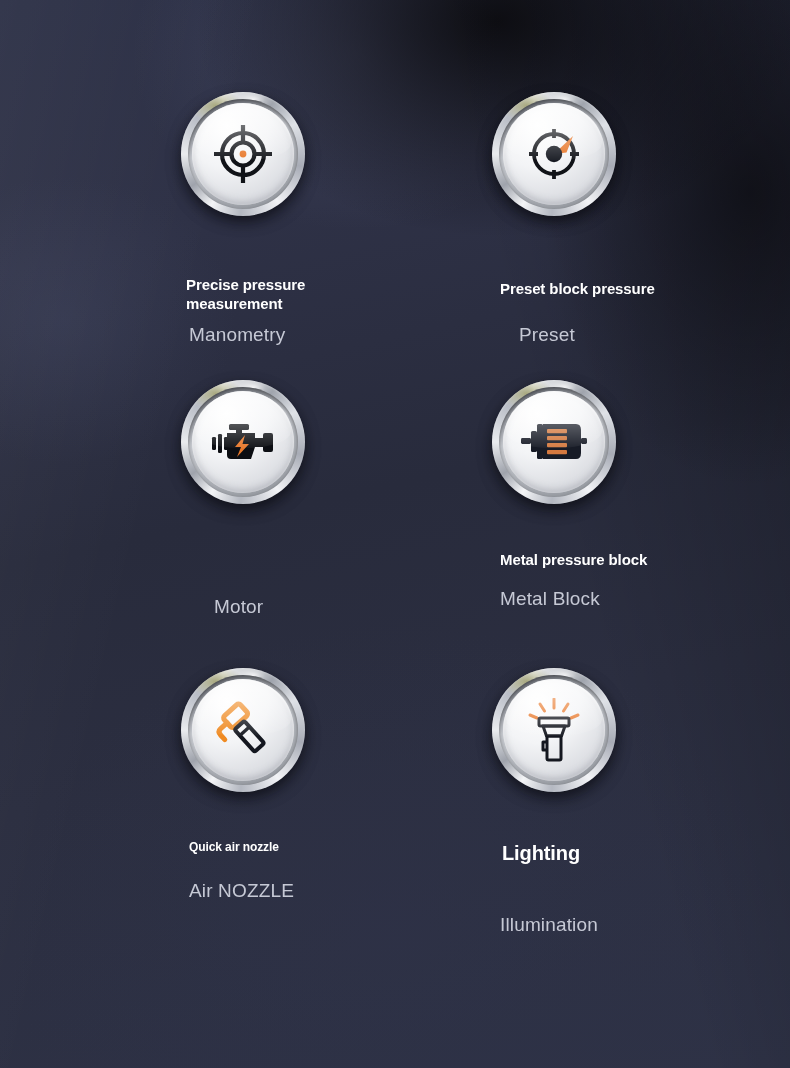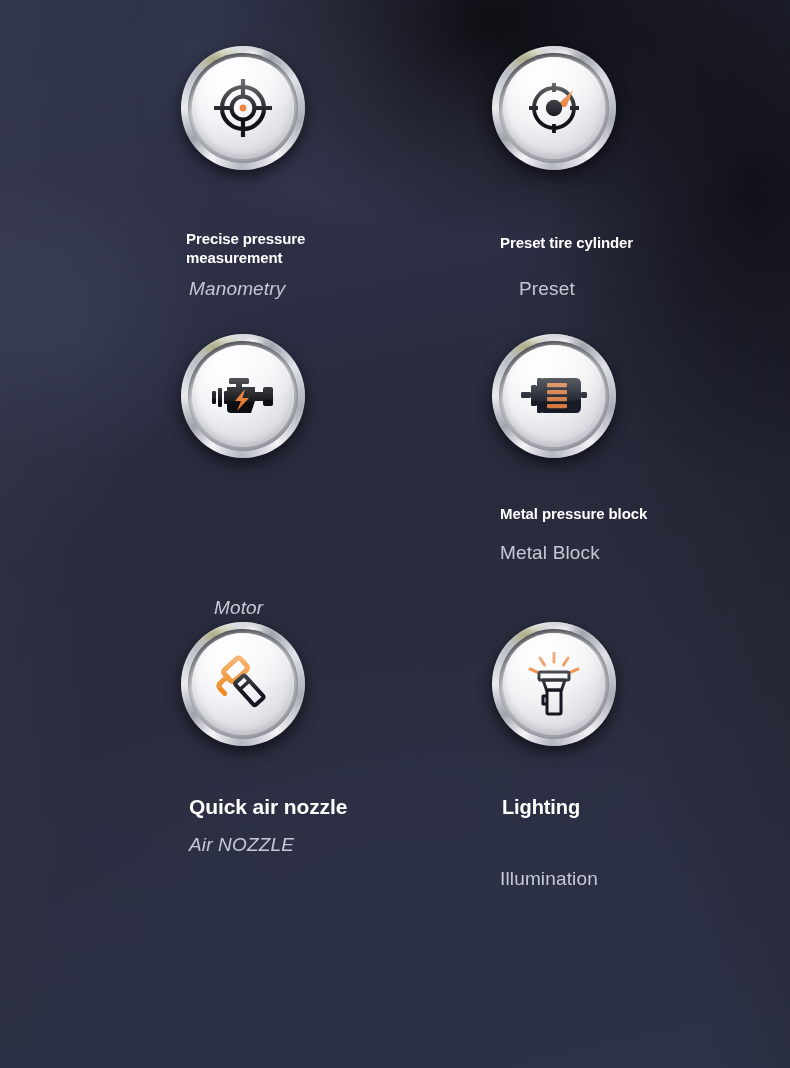--- a/index.html
+++ b/index.html
@@ -39,21 +39,21 @@
 
   
   .feature-grid {
     position: absolute;
     left: 0; top: 0;
     width: 790px;
     height: 934px;
     display: grid;
     grid-template-columns: 395px 395px;
     grid-template-rows: 288px 288px 288px;
-    padding-top: 46px;
+    padding-top: 92px;
   }
 
   .feature-cell {
     position: relative;
   }
 
   
   .badge-wrap {
     position: absolute;
     top: 0;
@@ -154,30 +154,30 @@
     position: absolute;
     font-size: 19px;
     font-weight: 400;
     color: #c6c9d5;
     letter-spacing: 0.15px;
     line-height: 1.2;
   }
 
   
   .col-left  .feature-title { left: 186px; top: 183px; }
-  .col-left  .feature-sub   { left: 189px; top: 232px; font-style: italic; }
+  .col-left  .feature-sub   { left: 189px; top: 232px; }
   .col-right .feature-title { left: 105px; top: 187px; }
   .col-right .feature-sub   { left: 124px; top: 232px; }
 
   .r2.col-left  .feature-title { left: 188px; top: 172px; }
-  .r2.col-left  .feature-sub   { left: 214px; top: 216px; margin-top: 47px; }
+  .r2.col-left  .feature-sub   { left: 214px; top: 216px; }
   .r2.col-right .feature-title { left: 105px; top: 170px; }
   .r2.col-right .feature-sub   { left: 105px; top: 208px; }
 
-  .r3.col-left  .feature-title { left: 189px; top: 172px; font-size: 21px; }
+  .r3.col-left  .feature-title { left: 189px; top: 172px; font-size: 12px; }
   .r3.col-left  .feature-sub   { left: 189px; top: 212px; }
   .r3.col-right .feature-title { left: 107px; top: 173px; font-size: 20px; }
   .r3.col-right .feature-sub   { left: 105px; top: 212px; margin-top: 34px; }
 </style>
 </head>
 <body>
 
 <div class="bg-root"></div>
 <div class="bg-veil"></div>
 
@@ -223,21 +223,21 @@
             <line x1="29" y1="45" x2="29" y2="54"></line>
             <line x1="4" y1="29" x2="13" y2="29"></line>
             <line x1="45" y1="29" x2="54" y2="29"></line>
           </g>
           <path d="M29 29 L48 11 L41.5 27.5 Z" fill="#e8782a"></path>
           <circle cx="29" cy="29" r="8.2" fill="#171a22"></circle>
         </svg>
       </div>
       <div class="badge-gloss"></div>
     </div>
-    <div class="feature-title">Preset tire cylinder</div>
+    <div class="feature-title">Preset block pressure</div>
     <div class="feature-sub">Preset</div>
   </div>
 
   <div class="feature-cell r2 col-left">
     <div class="badge-wrap">
       <div class="badge-shadow"></div>
       <div class="badge-bezel"></div>
       <div class="badge-tint"></div>
       <div class="badge-inner-ring"></div>
       <div class="badge-face">

